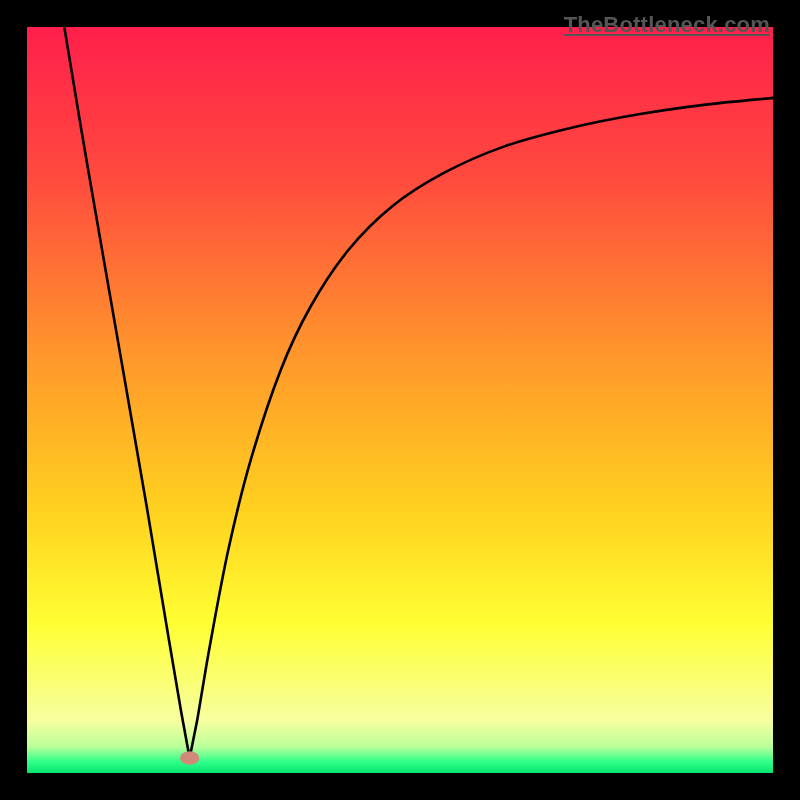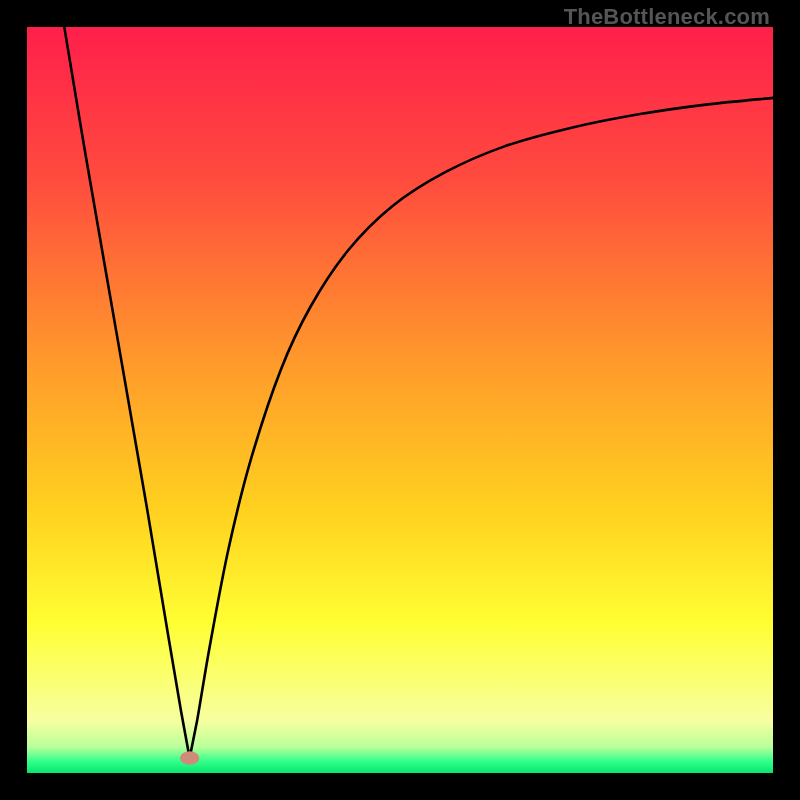--- a/index.html
+++ b/index.html
@@ -21,27 +21,28 @@
   }
   .plot-area {
     position: absolute;
     left: 0;
     top: 0;
     width: 746px;
     height: 746px;
   }
   .watermark {
     position: absolute;
-    top: 4px;
+    top: 12px;
     right: 30px;
     color: #555;
     font-size: 22px;
     font-weight: 600;
     letter-spacing: 0.2px;
     pointer-events: none;
+    text-decoration: underline;
   }
 </style>
 </head>
 <body>
 
 <div class="frame">
   <svg class="plot-area" viewBox="0 0 100 100" preserveAspectRatio="none">
     <defs>
       <linearGradient id="bg-grad" x1="0" y1="0" x2="0" y2="1">
           <stop offset="0%" stop-color="#ff1f4b"></stop>

